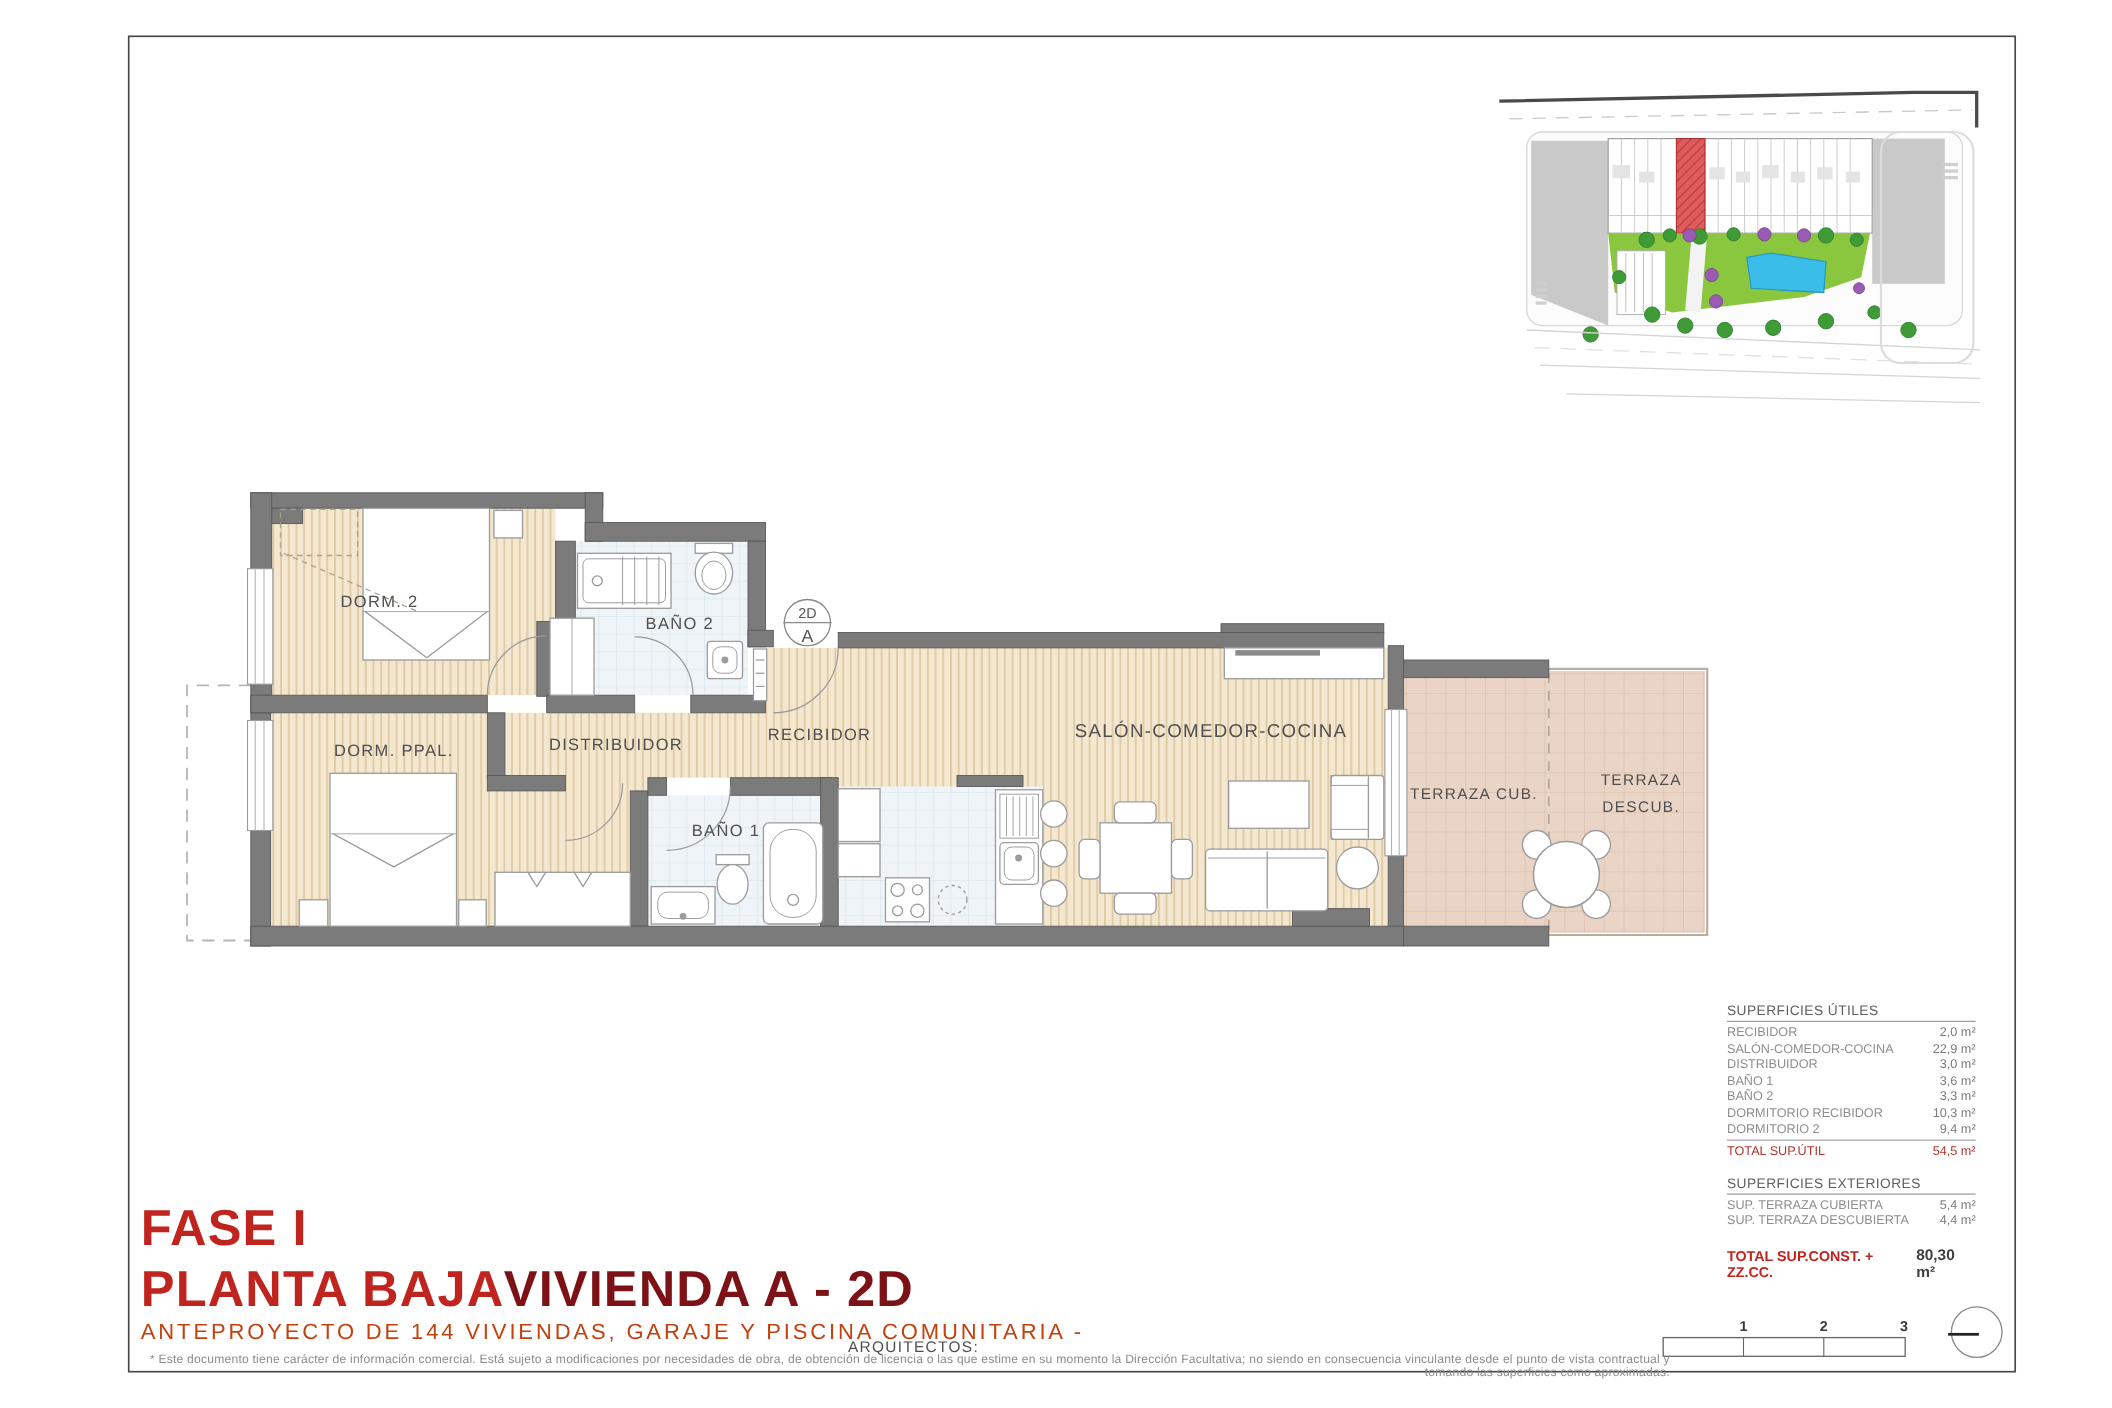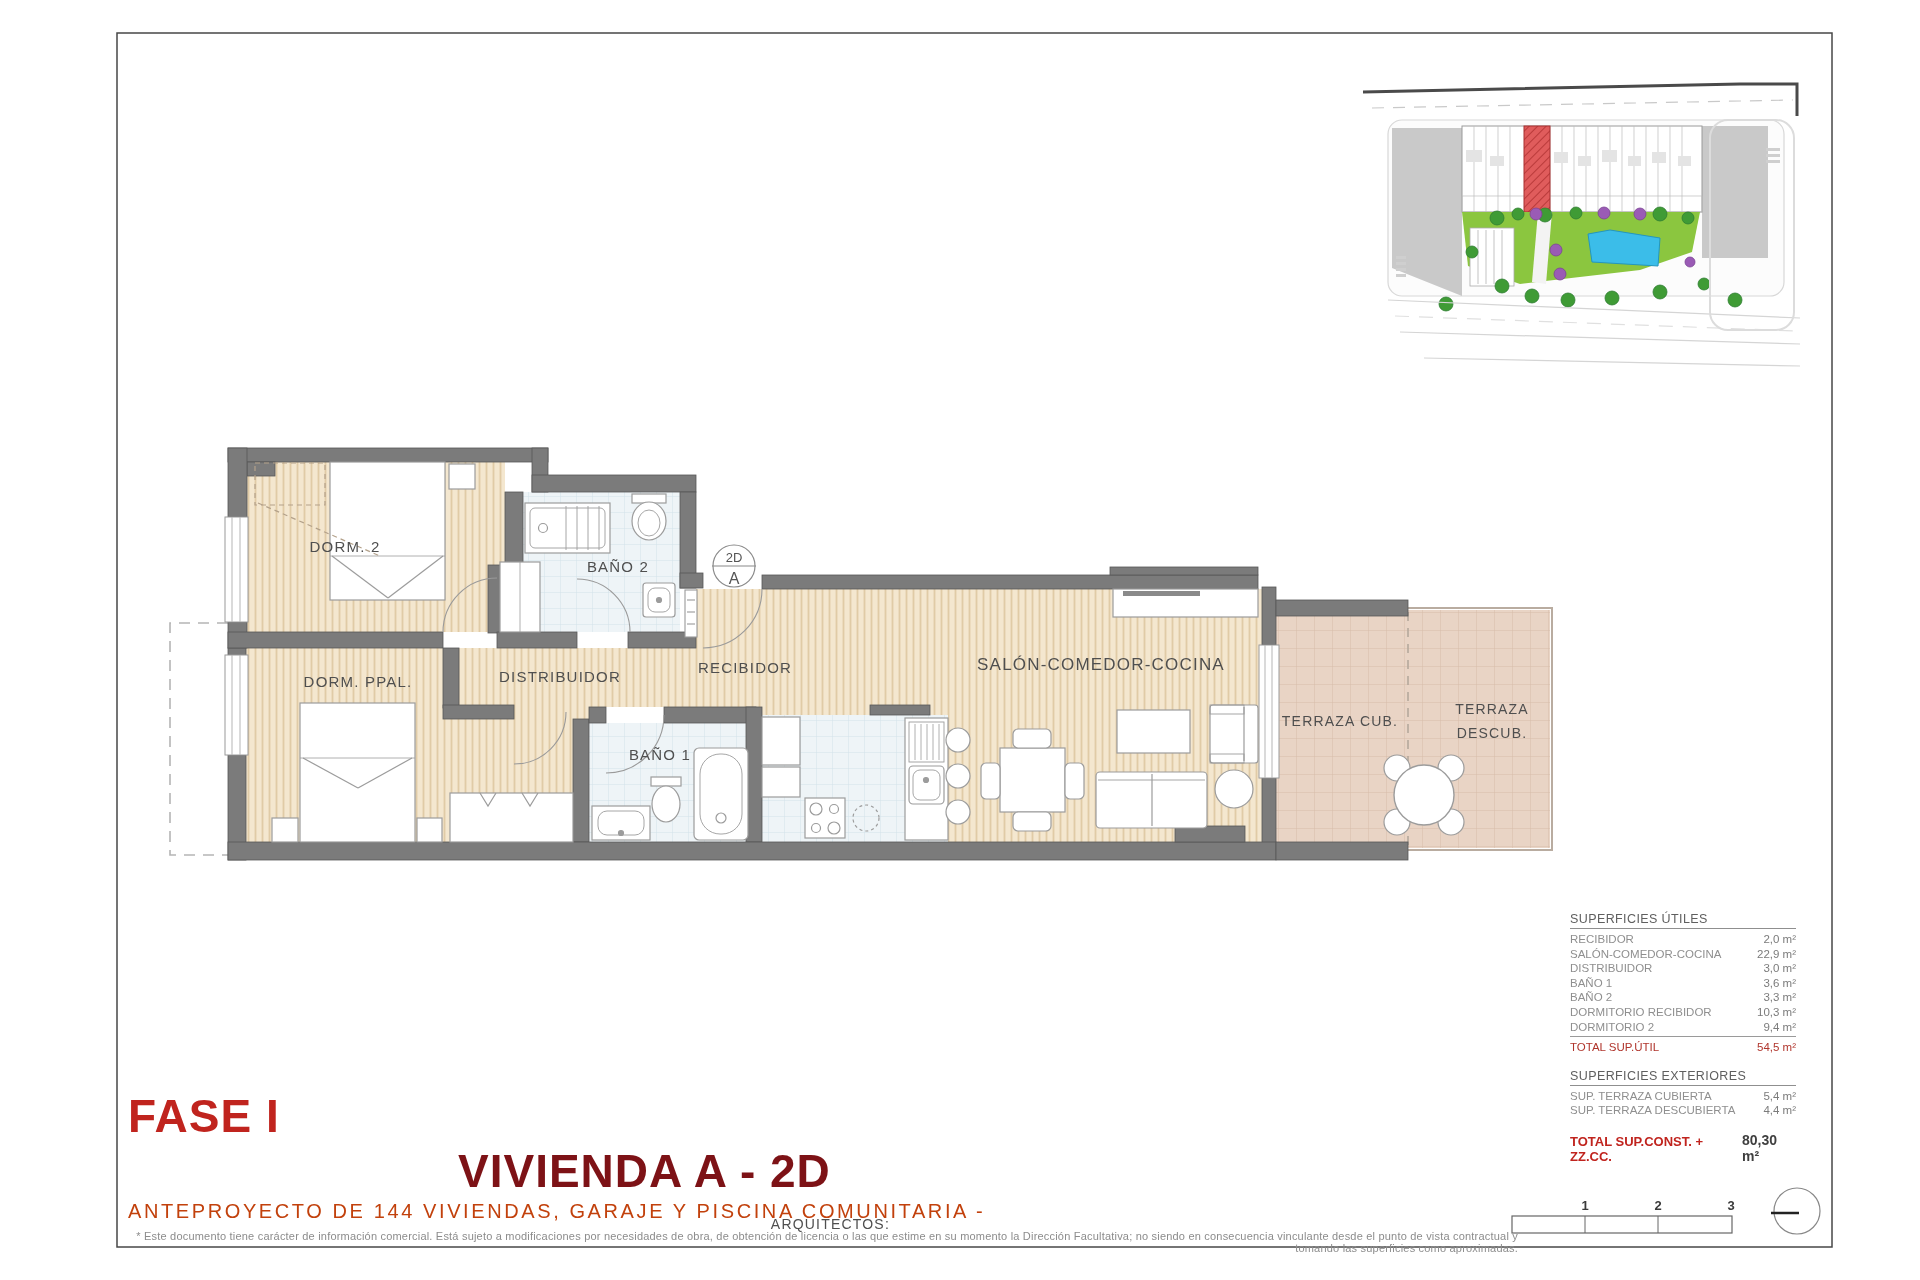--- a/index.html
+++ b/index.html
@@ -353,20 +353,21 @@
       <text x="1585" y="1210">1</text>
       <text x="1658" y="1210">2</text>
       <text x="1731" y="1210">3</text>
     </g>
     <circle cx="1797" cy="1211" r="23" fill="#ffffff" stroke="#888888" stroke-width="1.2"></circle>
     <line x1="1771" y1="1213" x2="1799" y2="1213" stroke="#222222" stroke-width="2.5"></line>
   </g>
 </svg>
 
   <div class="abs title-red" style="left:128px;top:1093px;">FASE I</div>
+  <div class="abs title-red" style="left:128px;top:1148px;">PLANTA BAJA</div>
   <div class="abs title-red title-dark" style="left:458px;top:1148px;">VIVIENDA A - 2D</div>
   <div class="abs subtitle" style="left:128px;top:1200px;">ANTEPROYECTO DE 144 VIVIENDAS, GARAJE Y PISCINA COMUNITARIA -</div>
   <div class="abs architects" style="left:700px;top:1216px;width:190px;text-align:right;">ARQUITECTOS:</div>
   <div class="abs disclaimer" style="left:128px;top:1230px;width:1390px;">* Este documento tiene carácter de información comercial. Está sujeto a modificaciones por necesidades de obra, de obtención de licencia o las que estime en su momento la Dirección Facultativa; no siendo en consecuencia vinculante desde el punto de vista contractual y tomando las superficies como aproximadas.</div>
 
   <div id="surfaces" class="abs" style="left:1570px;top:912px;">
     <div class="tbl-header">SUPERFICIES ÚTILES</div>
     <div class="row">
       <span>RECIBIDOR</span>
       <span class="val">2,0 m²</span>

